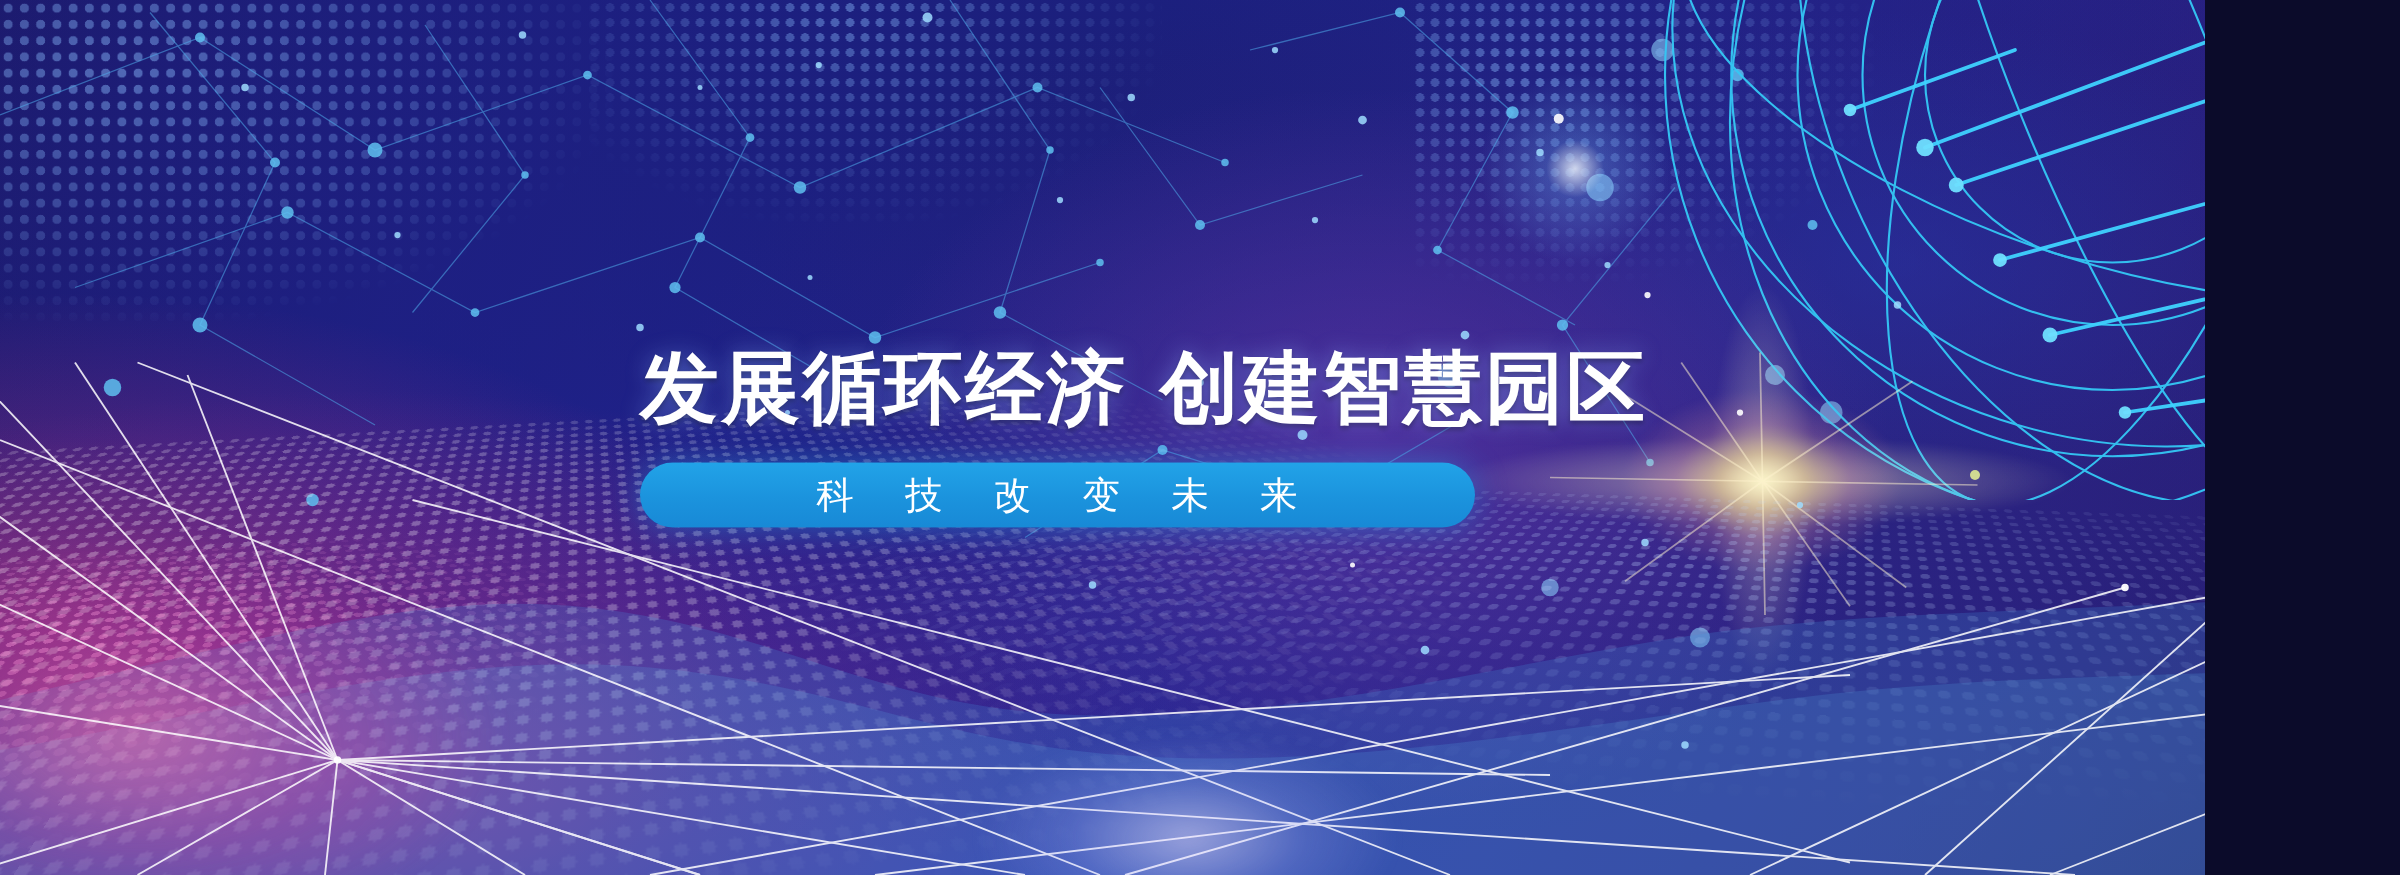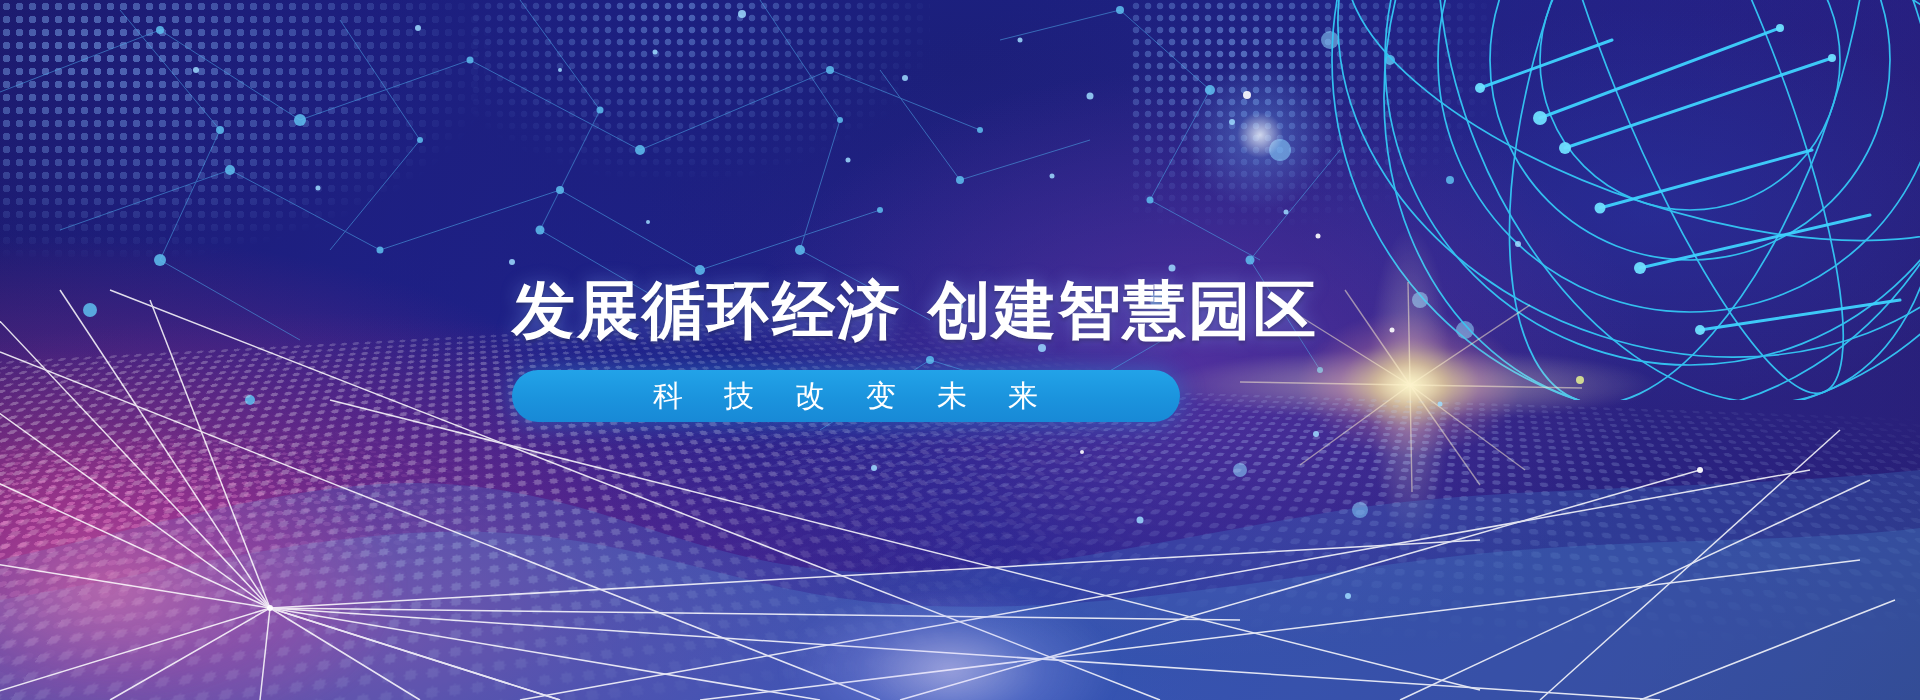--- a/index.html
+++ b/index.html
@@ -1,21 +1,21 @@
 <!DOCTYPE html>
 <html><head>
 <meta charset="utf-8">
 <title>Banner</title>
 <style>
   html,body{margin:0;padding:0;background:#0b0b2a;}
   body{font-family:"DejaVu Sans","Liberation Sans",sans-serif;}
 
   #banner{
     position:relative;
-    width:1920px;height:700px;
+    width:1764px;height:700px;
     overflow:hidden;
     background:#0369a1;
   }
   .layer{position:absolute;inset:0;pointer-events:none;}
 
   
   #bg-base{
     background:
       radial-gradient(ellipse 60% 70% at 16% 88%, #8a2a8f 0%, rgba(120,40,140,.55) 28%, rgba(60,30,120,0) 62%),
       radial-gradient(ellipse 45% 55% at 3% 72%, rgba(232,70,120,.55) 0%, rgba(180,50,130,.25) 40%, rgba(60,30,120,0) 70%),

